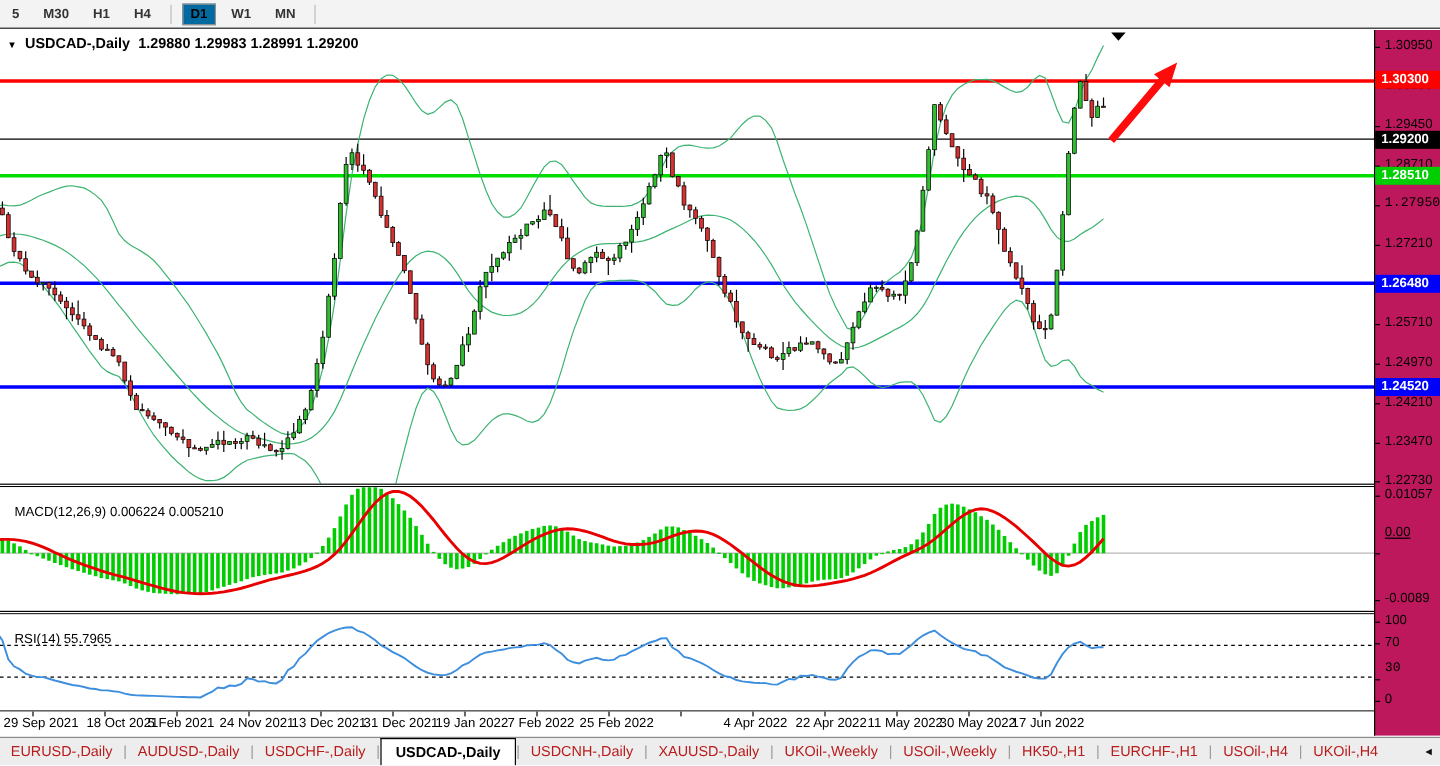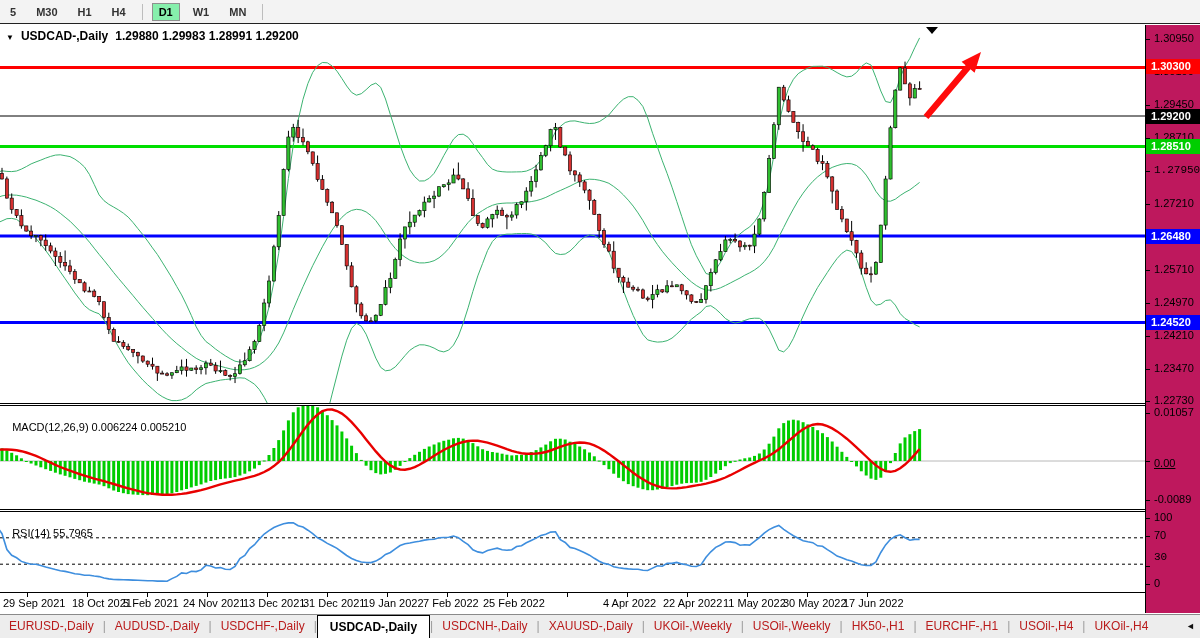--- a/index.html
+++ b/index.html
@@ -2,21 +2,21 @@
 <html><head>
 <meta charset="utf-8">
 <style>
   html,body{margin:0;padding:0;}
   body{width:1200px;height:638px;position:relative;background:#fff;overflow:hidden;
        font-family:"Liberation Sans",sans-serif;-webkit-font-smoothing:none;}
   
   .toolbar{position:absolute;left:0;top:0;width:1200px;height:24px;background:#f3f3f3;
            display:flex;align-items:center;box-sizing:border-box;border-bottom:1px solid #222;}
   .tf-btn{font-size:11px;font-weight:700;color:#333;padding:2px 6px;margin:0 3px;border:1px solid transparent;}
-  .tf-btn.active{background:#86efac;border:1px solid #8f8f8f;color:#000;}
+  .tf-btn.active{background:#0369a1;border:1px solid #8f8f8f;color:#000;}
   .tf-sep{width:1px;height:16px;background:#bdbdbd;margin:0 6px;}
   
   .panel-svg{position:absolute;left:0;background:#fff;}
   .sepline{position:absolute;left:0;width:1200px;height:1px;background:#000;}
   .chart-title{position:absolute;left:6px;top:29px;font-size:12px;font-weight:700;color:#000;
                display:flex;align-items:center;gap:7px;white-space:pre;}
   .dd-icon{font-size:8px;position:relative;top:1px;}
   .ind-label{position:absolute;font-size:11px;color:#000;white-space:pre;}
   
   .paxis{position:absolute;left:1145px;top:25px;width:55px;height:588px;background:#be185d;
@@ -691,21 +691,21 @@
     <div class="ptick" style="top: 271px;">1.24970</div>
     <div class="pdash" style="top: 311px;"></div>
     <div class="ptick" style="top: 304px;">1.24210</div>
     <div class="pdash" style="top: 344px;"></div>
     <div class="ptick" style="top: 337px;">1.23470</div>
     <div class="pdash" style="top: 376px;"></div>
     <div class="ptick" style="top: 369px;">1.22730</div>
     <div class="pdash" style="top: 388px;"></div>
     <div class="ptick" style="top: 381px;">0.01057</div>
     <div class="pdash" style="top: 436px;"></div>
-    <div class="ptick" style="top: 432px; text-decoration: underline;">0.00</div>
+    <div class="ptick" style="top: 413px; text-decoration: underline;">0.00</div>
     <div class="pdash" style="top: 475px;"></div>
     <div class="ptick" style="top: 468px;">-0.0089</div>
     <div class="pdash" style="top: 493px;"></div>
     <div class="ptick" style="top: 486px;">100</div>
     <div class="pdash" style="top: 511px;"></div>
     <div class="ptick" style="top: 504px;">70</div>
     <div class="pdash" style="top: 541px;"></div>
     <div class="ptick" style="top: 526px; font-family: Liberation Mono, monospace;">30</div>
     <div class="pdash" style="top: 559px;"></div>
     <div class="ptick" style="top: 552px;">0</div>

